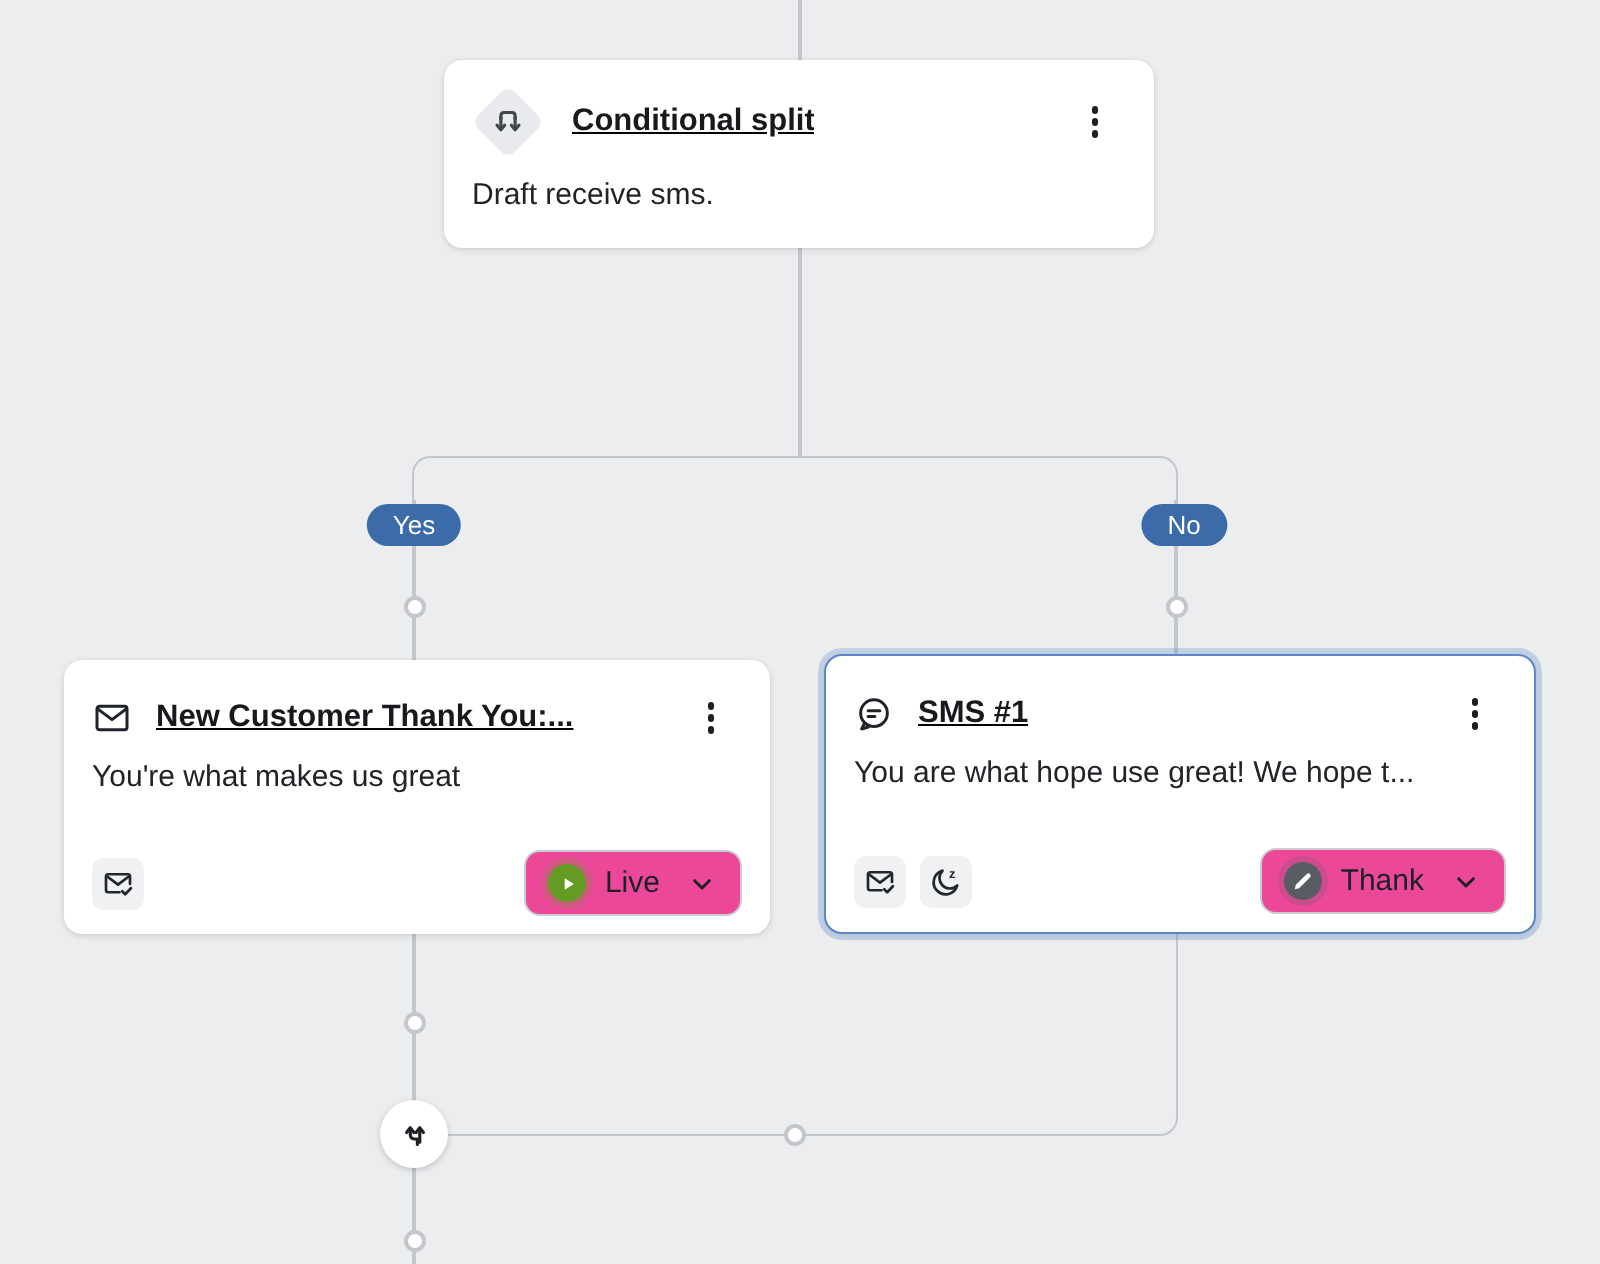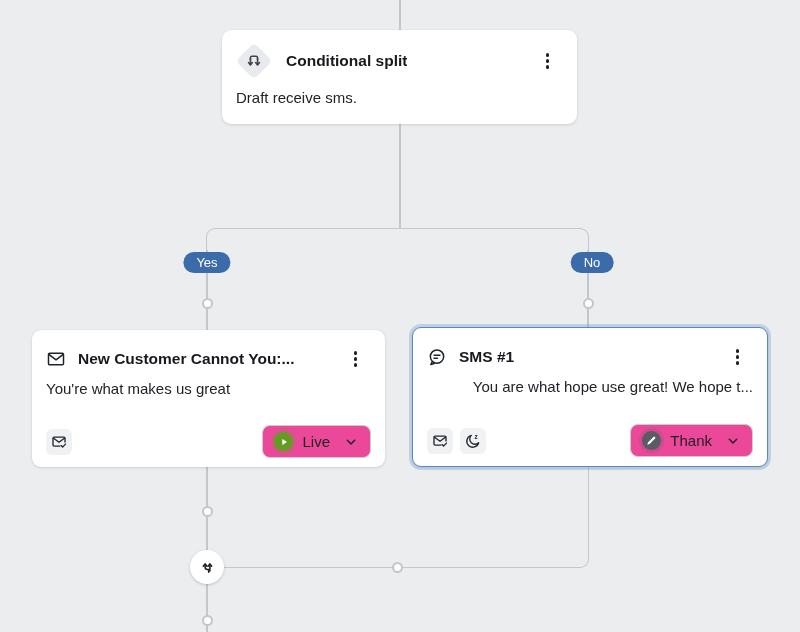--- a/index.html
+++ b/index.html
@@ -37,23 +37,22 @@
 
   
   .card {
     position:absolute; background:#fff; border-radius:9px;
     box-shadow:0 1px 3px rgba(35,40,50,.14), 0 0 1px rgba(35,40,50,.10);
     padding:13px 14px;
   }
   .card.selected {
     border:1.5px solid var(--selection-blue,#5987c7);
     box-shadow:0 0 0 3px rgba(110,150,205,.32), 0 1px 3px rgba(35,40,50,.12);
-    text-align:right;
-  }
-  .card-header { display:flex; align-items:center; }
+  }
+  .card-header { display:flex; align-items:center;text-decoration:underline; }
   .card-title { font-size:15.5px; font-weight:700; color:#17191d; white-space:nowrap; overflow:hidden; }
   .spacer { flex:1; }
   .kebab {
     display:flex; flex-direction:column; gap:2.5px; padding:4px 6px;
     margin-right:8px; cursor:pointer;
   }
   .kebab i { width:3.5px; height:3.5px; border-radius:50%; background:#1d2024; }
   .card-body { font-size:15px; color:#202327; margin-top:9px; white-space:nowrap; overflow:hidden; }
 
   
@@ -142,21 +141,21 @@
   </div>
 
   <div class="card" style="left:32px; top:330px; width:353px; height:137px">
     <div class="card-header" style="margin-top:4px">
       <span class="hdr-icon">
         <svg viewBox="0 0 24 24" width="20" height="20" fill="none" stroke="#1f2328" stroke-width="1.8" stroke-linecap="round" stroke-linejoin="round">
           <rect x="3" y="5" width="18" height="14" rx="1.5"></rect>
           <path d="M3.8 6.8 L12 13 L20.2 6.8"></path>
         </svg>
       </span>
-      <div class="card-title">New Customer Cannot You:...</div>
+      <div class="card-title">New Customer Thank You:...</div>
       <div class="spacer"></div>
       <div class="kebab">
           <i></i>
           <i></i>
           <i></i>
         </div>
     </div>
     <div class="card-body">You're what makes us great</div>
     <div class="card-footer">
       <div class="mini-icons">

